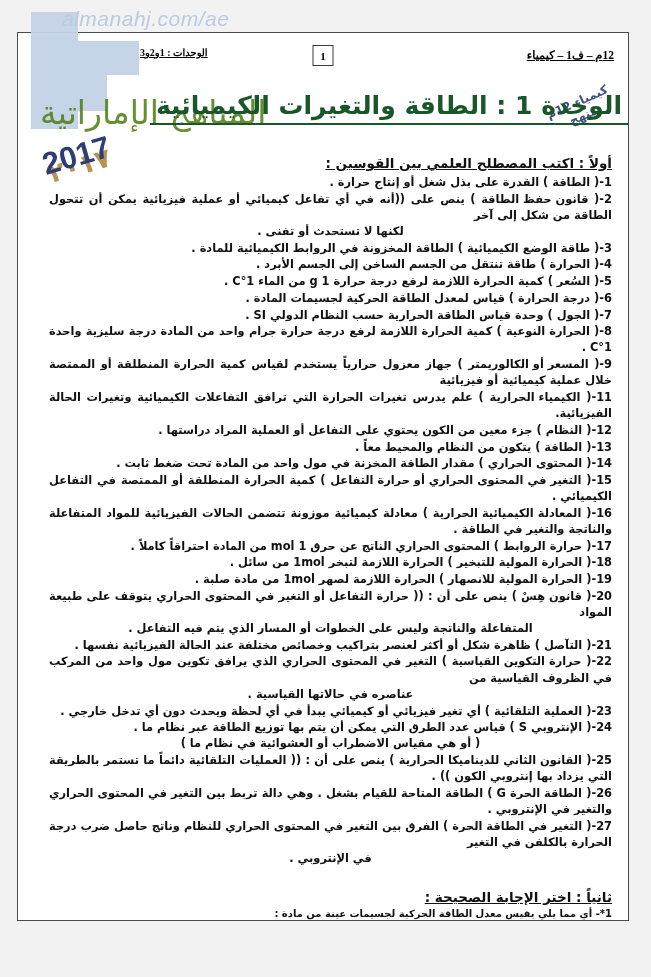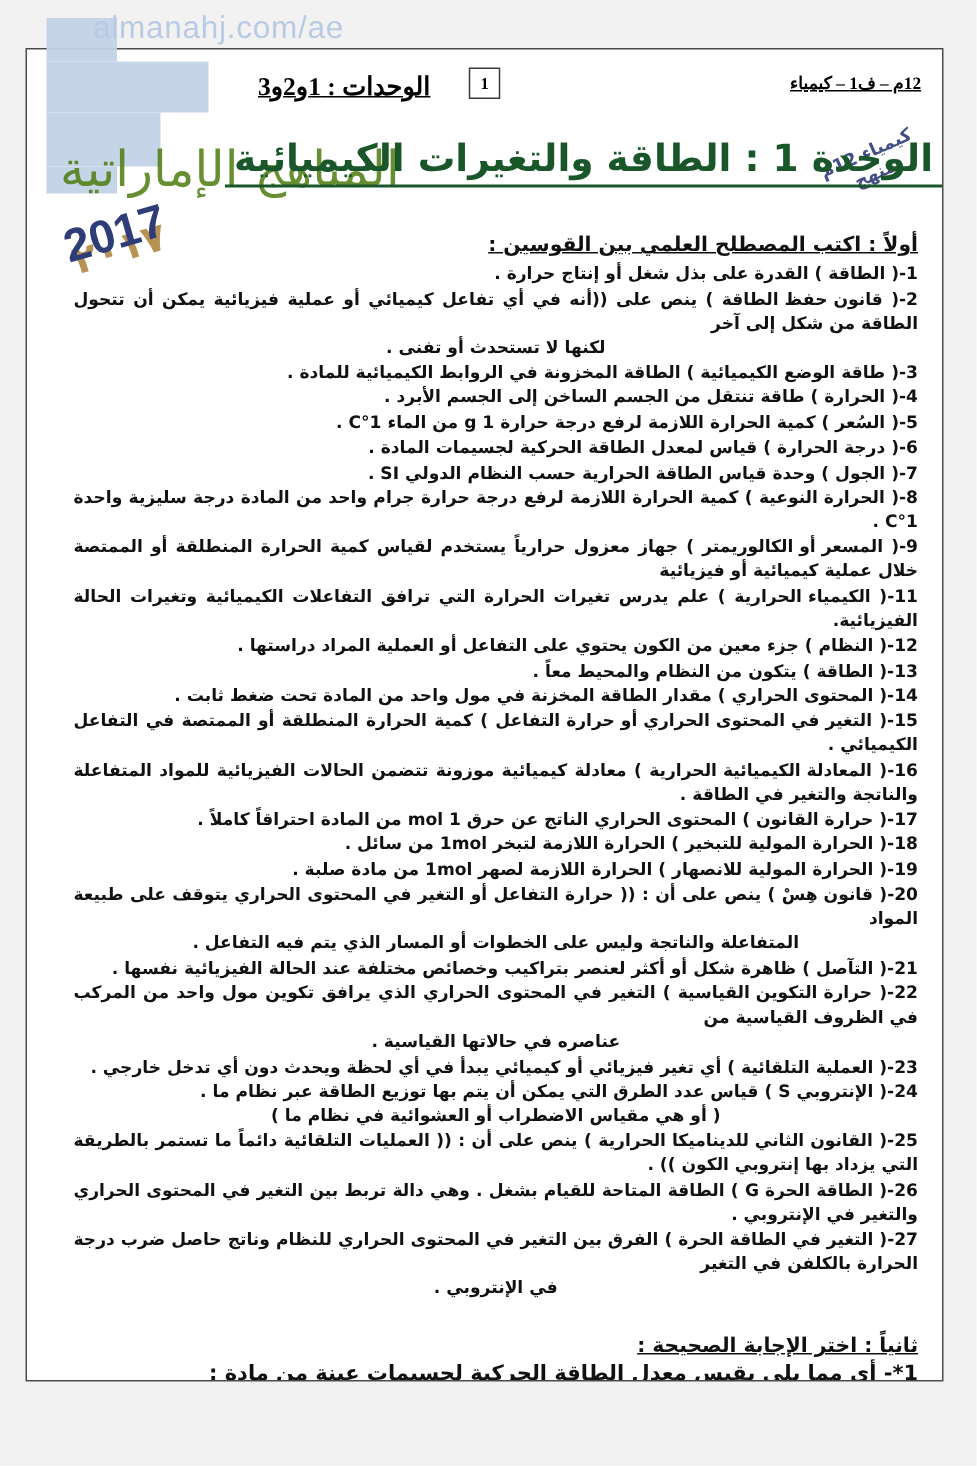--- a/index.html
+++ b/index.html
@@ -16,21 +16,21 @@
     background:#ffffff;
     border:1.5px solid #4a4a4a;
     box-sizing:border-box;
     overflow:hidden;
   }
   
   .wm-url{
     position:absolute;left:62px;top:7px;
     font-family:"Liberation Sans","DejaVu Sans",sans-serif;
     font-size:21px;letter-spacing:.5px;
-    color:#b9cbe4;direction:ltr;z-index:6;white-space:nowrap;
+    color:#b9cbe4;direction:ltr;z-index:6;white-space:nowrap;font-style:italic;
   }
   .wm-box{
     position:absolute;z-index:5;background:#c3d2e6;opacity:.95;
   }
   .wm-box.b1{left:31px;top:12px;width:47px;height:29px;}
   .wm-box.b2{left:31px;top:41px;width:108px;height:34px;}
   .wm-box.b3{left:31px;top:75px;width:76px;height:36px;}
   .wm-box.b4{left:31px;top:111px;width:47px;height:18px;}
   .wm-ar{
     position:absolute;left:22px;top:60px;z-index:6;
@@ -60,22 +60,22 @@
     position:relative;height:26px;margin:12px 14px 0 14px;
   }
   .hdr .right{
     position:absolute;right:0;top:3px;
     font-weight:bold;font-size:11.5px;
     text-decoration:underline;
     font-family:"Liberation Serif","DejaVu Serif",serif;
   }
   .hdr .left{
     position:absolute;left:108px;top:2px;
-    font-weight:bold;font-size:17px;
-    text-decoration:underline;white-space:nowrap;padding-left:32px;
+    font-weight:bold;font-size:10px;
+    text-decoration:underline;white-space:nowrap;
   }
   .hdr .pagenum{
     position:absolute;left:50%;top:0;transform:translateX(-50%);
     border:1px solid #3a3a3a;width:19px;height:19px;
     display:flex;align-items:center;justify-content:center;
     font-size:11px;font-weight:bold;direction:ltr;
   }
   
   .title-wrap{
     margin-top:20px;position:relative;height:54px;
@@ -104,21 +104,21 @@
   ol.qlist li{
     font-size:11.4px;line-height:1.42;
     text-align:justify;margin:0 0 .5px 15px;
     font-weight:bold;
   }
   .term{display:inline-block;min-width:0;}
   .cont{display:block;text-align:center;font-weight:bold;font-size:11.4px;}
   
   .mcq{margin-top:23px;}
   .mcq .q{
-    font-weight:bold;font-size:14px;text-align:right;margin:3px 0 1px 0;
+    font-weight:bold;font-size:10px;text-align:right;margin:3px 0 1px 0;
   }
 </style>
 </head>
 <body>
 
 <div class="wm-box b1"></div>
 <div class="wm-box b2"></div>
 <div class="wm-box b3"></div>
 <div class="wm-box b4"></div>
 <div class="wm-url">almanahj.com/ae</div>
@@ -157,21 +157,21 @@
         <li><span>6-( </span><span class="term">درجة الحرارة</span><span>  ) </span><span>قياس لمعدل الطاقة الحركية لجسيمات المادة .</span></li>
         <li><span>7-( </span><span class="term">الجول</span><span>  ) </span><span>وحدة قياس الطاقة الحرارية حسب النظام الدولي SI .</span></li>
         <li><span>8-( </span><span class="term">الحرارة النوعية</span><span>  ) </span><span>كمية الحرارة اللازمة لرفع درجة حرارة جرام واحد من المادة درجة سليزية واحدة 1°C .</span></li>
         <li><span>9-( </span><span class="term">المسعر أو الكالوريمتر</span><span>  ) </span><span>جهاز معزول حرارياً يستخدم لقياس كمية الحرارة المنطلقة أو الممتصة خلال عملية كيميائية أو فيزيائية</span></li>
         <li><span>11-( </span><span class="term">الكيمياء الحرارية</span><span>  ) </span><span>علم يدرس تغيرات الحرارة التي ترافق التفاعلات الكيميائية وتغيرات الحالة الفيزيائية.</span></li>
         <li><span>12-( </span><span class="term">النظام</span><span>  ) </span><span>جزء معين من الكون يحتوي على التفاعل أو العملية المراد دراستها .</span></li>
         <li><span>13-( </span><span class="term">الطاقة</span><span>  ) </span><span>يتكون من النظام والمحيط معاً .</span></li>
         <li><span>14-( </span><span class="term">المحتوى الحراري</span><span>  ) </span><span>مقدار الطاقة المخزنة في مول واحد من المادة تحت ضغط ثابت .</span></li>
         <li><span>15-( </span><span class="term">التغير في المحتوى الحراري أو حرارة التفاعل</span><span>  ) </span><span>كمية الحرارة المنطلقة أو الممتصة في التفاعل الكيميائي .</span></li>
         <li><span>16-( </span><span class="term">المعادلة الكيميائية الحرارية</span><span>  ) </span><span>معادلة كيميائية موزونة تتضمن الحالات الفيزيائية للمواد المتفاعلة والناتجة والتغير في الطاقة .</span></li>
-        <li><span>17-( </span><span class="term">حرارة القانون</span><span>  ) </span><span>المحتوى الحراري الناتج عن حرق 1 mol من المادة احتراقاً كاملاً .</span></li>
+        <li><span>17-( </span><span class="term">حرارة الروابط</span><span>  ) </span><span>المحتوى الحراري الناتج عن حرق 1 mol من المادة احتراقاً كاملاً .</span></li>
         <li><span>18-( </span><span class="term">الحرارة المولية للتبخير</span><span>  ) </span><span>الحرارة اللازمة لتبخر 1mol من سائل .</span></li>
         <li><span>19-( </span><span class="term">الحرارة المولية للانصهار</span><span>  ) </span><span>الحرارة اللازمة لصهر 1mol من مادة صلبة .</span></li>
         <li><span>20-( </span><span class="term">قانون هِسْ</span><span>  ) </span><span>ينص على أن : (( حرارة التفاعل أو التغير في المحتوى الحراري يتوقف على طبيعة المواد</span><span class="cont">المتفاعلة والناتجة وليس على الخطوات أو المسار الذي يتم فيه التفاعل .</span></li>
         <li><span>21-( </span><span class="term">التآصل</span><span>  ) </span><span>ظاهرة شكل أو أكثر لعنصر بتراكيب وخصائص مختلفة عند الحالة الفيزيائية نفسها .</span></li>
         <li><span>22-( </span><span class="term">حرارة التكوين القياسية</span><span>  ) </span><span>التغير في المحتوى الحراري الذي يرافق تكوين مول واحد من المركب في الظروف القياسية من</span><span class="cont">عناصره في حالاتها القياسية .</span></li>
         <li><span>23-( </span><span class="term">العملية التلقائية</span><span>  ) </span><span>أي تغير فيزيائي أو كيميائي يبدأ في أي لحظة ويحدث دون أي تدخل خارجي .</span></li>
         <li><span>24-( </span><span class="term">الإنتروبي S</span><span>  ) </span><span>قياس عدد الطرق التي يمكن أن يتم بها توزيع الطاقة عبر نظام ما .</span><span class="cont">( أو هي مقياس الاضطراب أو العشوائية في نظام ما )</span></li>
         <li><span>25-( </span><span class="term">القانون الثاني للديناميكا الحرارية</span><span>  ) </span><span>ينص على أن : (( العمليات التلقائية دائماً ما تستمر بالطريقة التي يزداد بها إنتروبي الكون )) .</span></li>
         <li><span>26-( </span><span class="term">الطاقة الحرة G</span><span>  ) </span><span>الطاقة المتاحة للقيام بشغل . وهي دالة تربط بين التغير في المحتوى الحراري والتغير في الإنتروبي .</span></li>
         <li><span>27-( </span><span class="term">التغير في الطاقة الحرة</span><span>  ) </span><span>الفرق بين التغير في المحتوى الحراري للنظام وناتج حاصل ضرب درجة الحرارة بالكلفن في التغير</span><span class="cont">في الإنتروبي .</span></li>

